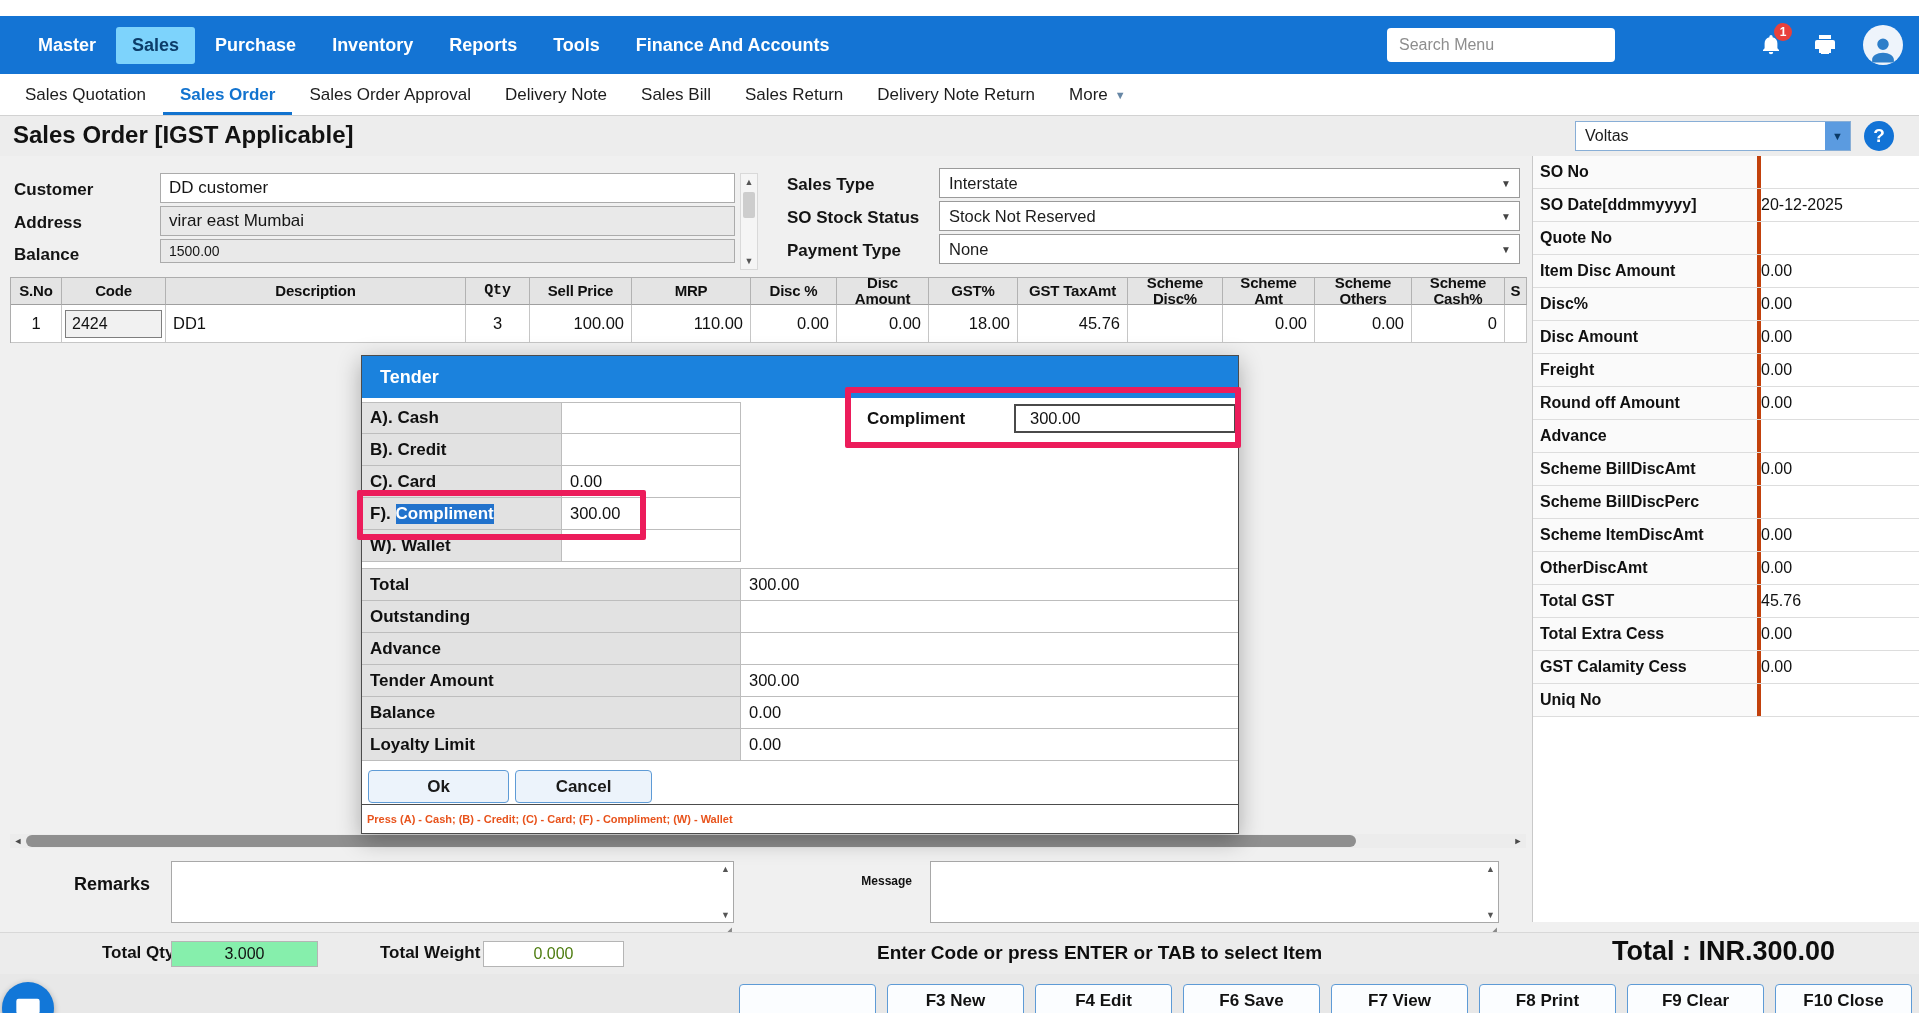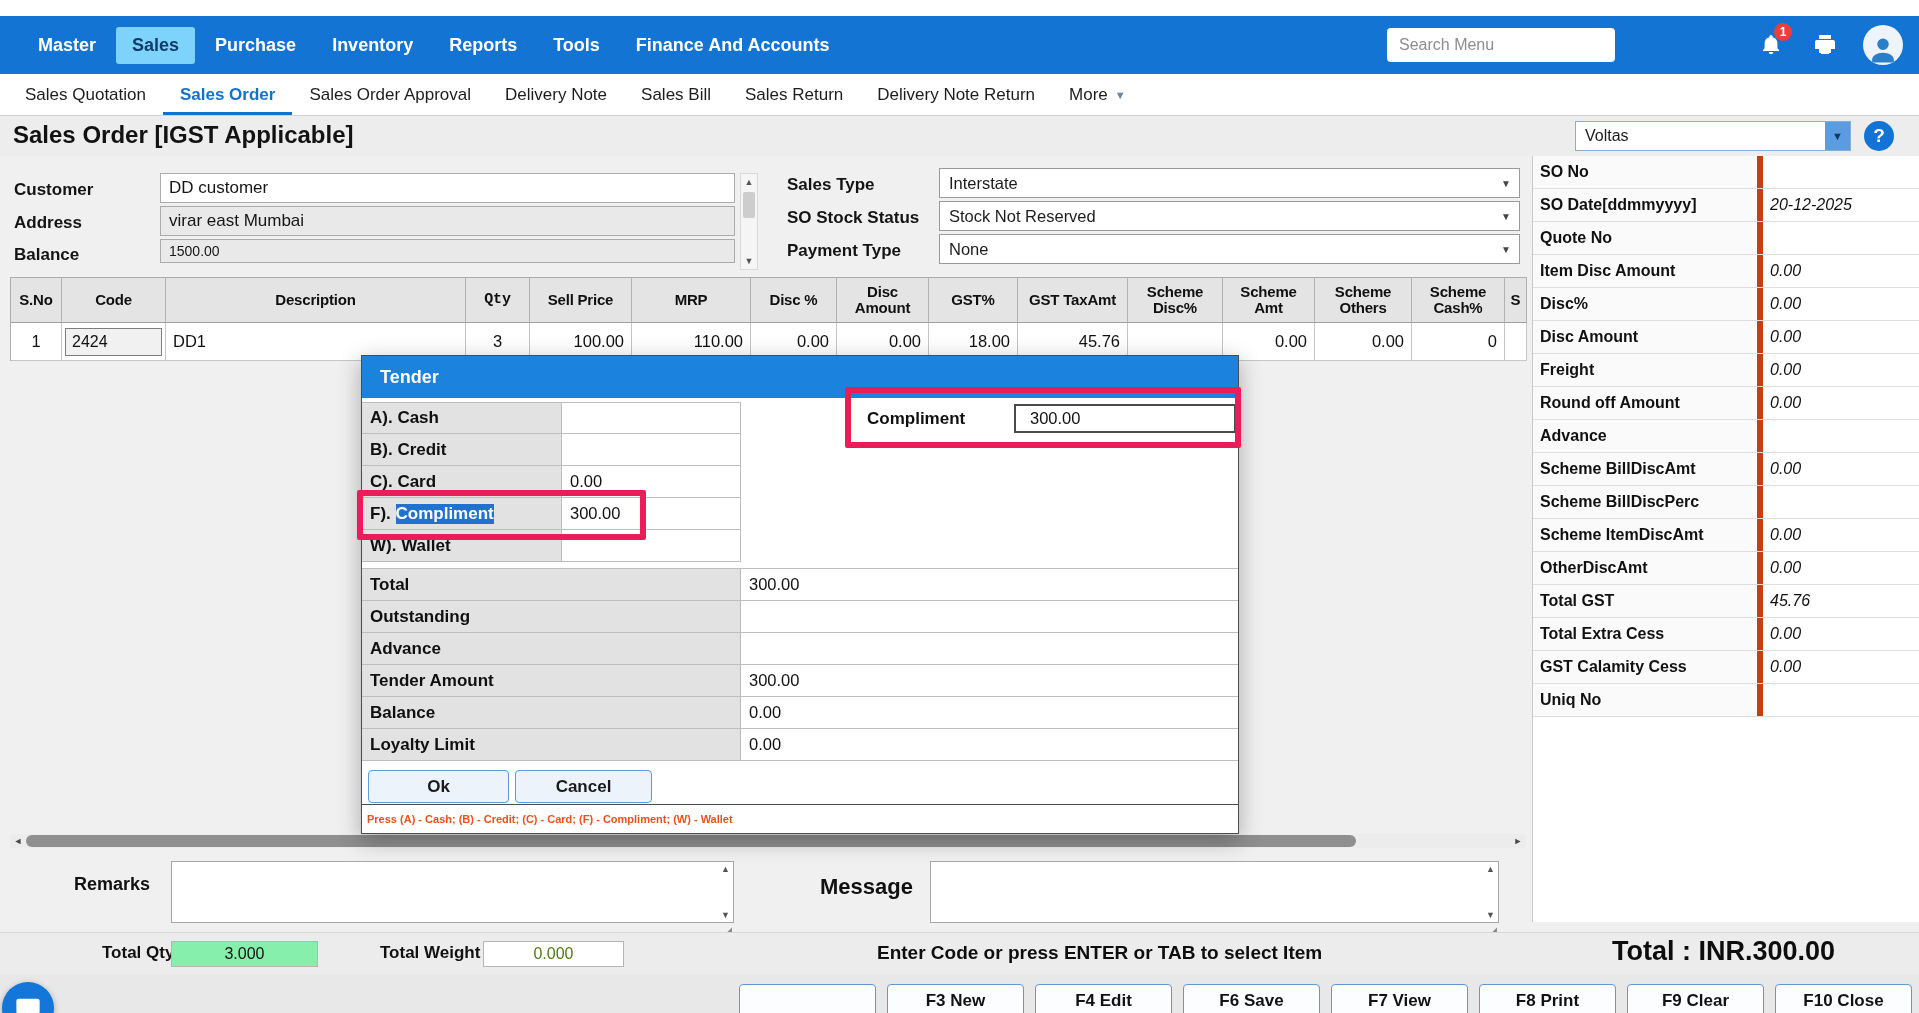--- a/index.html
+++ b/index.html
@@ -41,34 +41,34 @@
 .cust-field.gray{background:#e9e9e9;}
 .cust-field.small{height:24px;font-size:14px;}
 .vscroll{left:740px;top:157px;width:18px;height:97px;background:#f5f5f5;border:1px solid #d9d9d9;}
 .vs-arrow{position:absolute;left:0;width:16px;height:16px;display:flex;align-items:center;justify-content:center;font-size:9px;color:#555;cursor:pointer;}
 .vs-thumb{position:absolute;left:2px;top:18px;width:12px;height:26px;background:#cdcdcd;border-radius:2px;}
 .opt-select{width:581px;height:30px;border:1px solid #9a9a9a;background:#fff;display:flex;align-items:center;padding:0 28px 0 9px;font-size:16.5px;color:#1c1c1c;cursor:pointer;}
 .sel-arrow{position:absolute;right:8px;font-size:10px;color:#444;}
 
 
 .items-table{position:absolute;left:10px;top:261px;width:1517px;background:#fff;border-left:1px solid #adadad;}
-.thead{display:flex;height:46px;background:#e4e4e4;border-top:1px solid #adadad;}
+.thead{display:flex;height:28px;background:#e4e4e4;border-top:1px solid #adadad;}
 .th{border-right:1px solid #b2b2b2;border-bottom:1px solid #9f9f9f;display:flex;align-items:center;justify-content:center;text-align:center;font-size:15px;font-weight:700;color:#101010;line-height:1.08;padding:2px 2px;overflow:hidden;letter-spacing:-0.2px;}
 .trow{display:flex;height:38px;background:#fff;}
 .td{border-right:1px solid #c6c6c6;border-bottom:1px solid #c6c6c6;font-size:16.5px;color:#111;display:flex;align-items:center;padding:0 7px;overflow:hidden;}
 .td.num{justify-content:flex-end;}
 .td.ctr{justify-content:center;}
 .td.codecell{padding:0 3px;}
 .code-box{width:100%;height:28px;border:1px solid #7e7e7e;background:#f1f1f1;display:flex;align-items:center;padding-left:6px;font-size:16px;}
 
 
 .side-panel{position:absolute;left:1532px;top:140px;width:387px;height:766px;background:#fff;border-left:1px solid #c9c9c9;}
 .side-row{display:flex;height:33px;border-bottom:1px solid #ddd;}
 .side-label{width:224px;background:#fafafa;font-size:16px;font-weight:700;color:#111;display:flex;align-items:center;padding-left:7px;white-space:nowrap;overflow:hidden;}
-.side-value{flex:1;border-left:6px solid #c2410c;font-size:16px;color:#111;display:flex;align-items:center;padding-left:7px;font-style:italic;}
+.side-value{flex:1;border-left:4px solid #c2410c;font-size:16px;color:#111;display:flex;align-items:center;}
 
 
 .tender-modal{position:absolute;left:361px;top:339px;width:878px;height:479px;background:#fff;border:1px solid #4c4c4c;box-shadow:0 6px 22px rgba(0,0,0,.3);z-index:20;}
 .tender-title{height:42px;background:#1b82dd;display:flex;align-items:center;padding-left:18px;color:#fff;font-size:18px;font-weight:700;}
 .pay-rows{position:absolute;left:0;top:46px;width:379px;}
 .pay-row{display:flex;height:32px;cursor:pointer;}
 .pay-row .pl{width:200px;background:#e2e2e2;border-bottom:1px solid #bdbdbd;border-right:1px solid #bdbdbd;font-size:17px;font-weight:700;color:#101010;display:flex;align-items:center;padding-left:8px;}
 .pay-row .pl span{white-space:pre;}
 .pay-row .pv{flex:1;border-bottom:1px solid #bdbdbd;border-right:1px solid #bdbdbd;font-size:16.5px;color:#111;display:flex;align-items:center;padding-left:8px;}
 .pay-row:first-child .pl,.pay-row:first-child .pv{border-top:1px solid #bdbdbd;}
@@ -91,21 +91,21 @@
 
 
 .hscroll{position:absolute;left:10px;top:818px;width:1516px;height:14px;background:#ececec;z-index:5;}
 .hs-left,.hs-right{position:absolute;top:0;width:16px;height:14px;font-size:9px;color:#4a4a4a;display:flex;align-items:center;justify-content:center;cursor:pointer;}
 .hs-left{left:0;}
 .hs-right{right:0;}
 .hs-thumb{position:absolute;left:16px;top:1px;width:1330px;height:12px;background:#8f8f8f;border-radius:7px;cursor:grab;}
 
 
 .remarks-label{left:58px;top:858px;width:92px;text-align:right;font-size:18px;font-weight:700;color:#111;}
-.message-label{left:820px;top:858px;width:92px;text-align:right;font-size:22px;font-weight:700;color:#111;}
+.message-label{left:820px;top:858px;width:92px;text-align:right;font-size:12px;font-weight:700;color:#111;}
 .textbox{position:absolute;top:845px;height:62px;background:#fff;border:1px solid #a8a8a8;}
 #remarks-box{left:171px;width:563px;}
 #message-box{left:930px;width:569px;}
 .ta-up{position:absolute;right:3px;top:2px;font-size:9px;color:#555;cursor:pointer;}
 .ta-dn{position:absolute;right:3px;bottom:2px;font-size:9px;color:#555;cursor:pointer;}
 .ta-grip{position:absolute;right:1px;bottom:-14px;font-size:10px;color:#888;cursor:nwse-resize;}
 
 
 .totals-strip{position:absolute;left:0;top:916px;width:1919px;height:42px;background:#ececec;border-top:1px solid #d8d8d8;}
 .tq-label{position:absolute;left:102px;top:10px;font-size:17px;font-weight:700;color:#111;}

